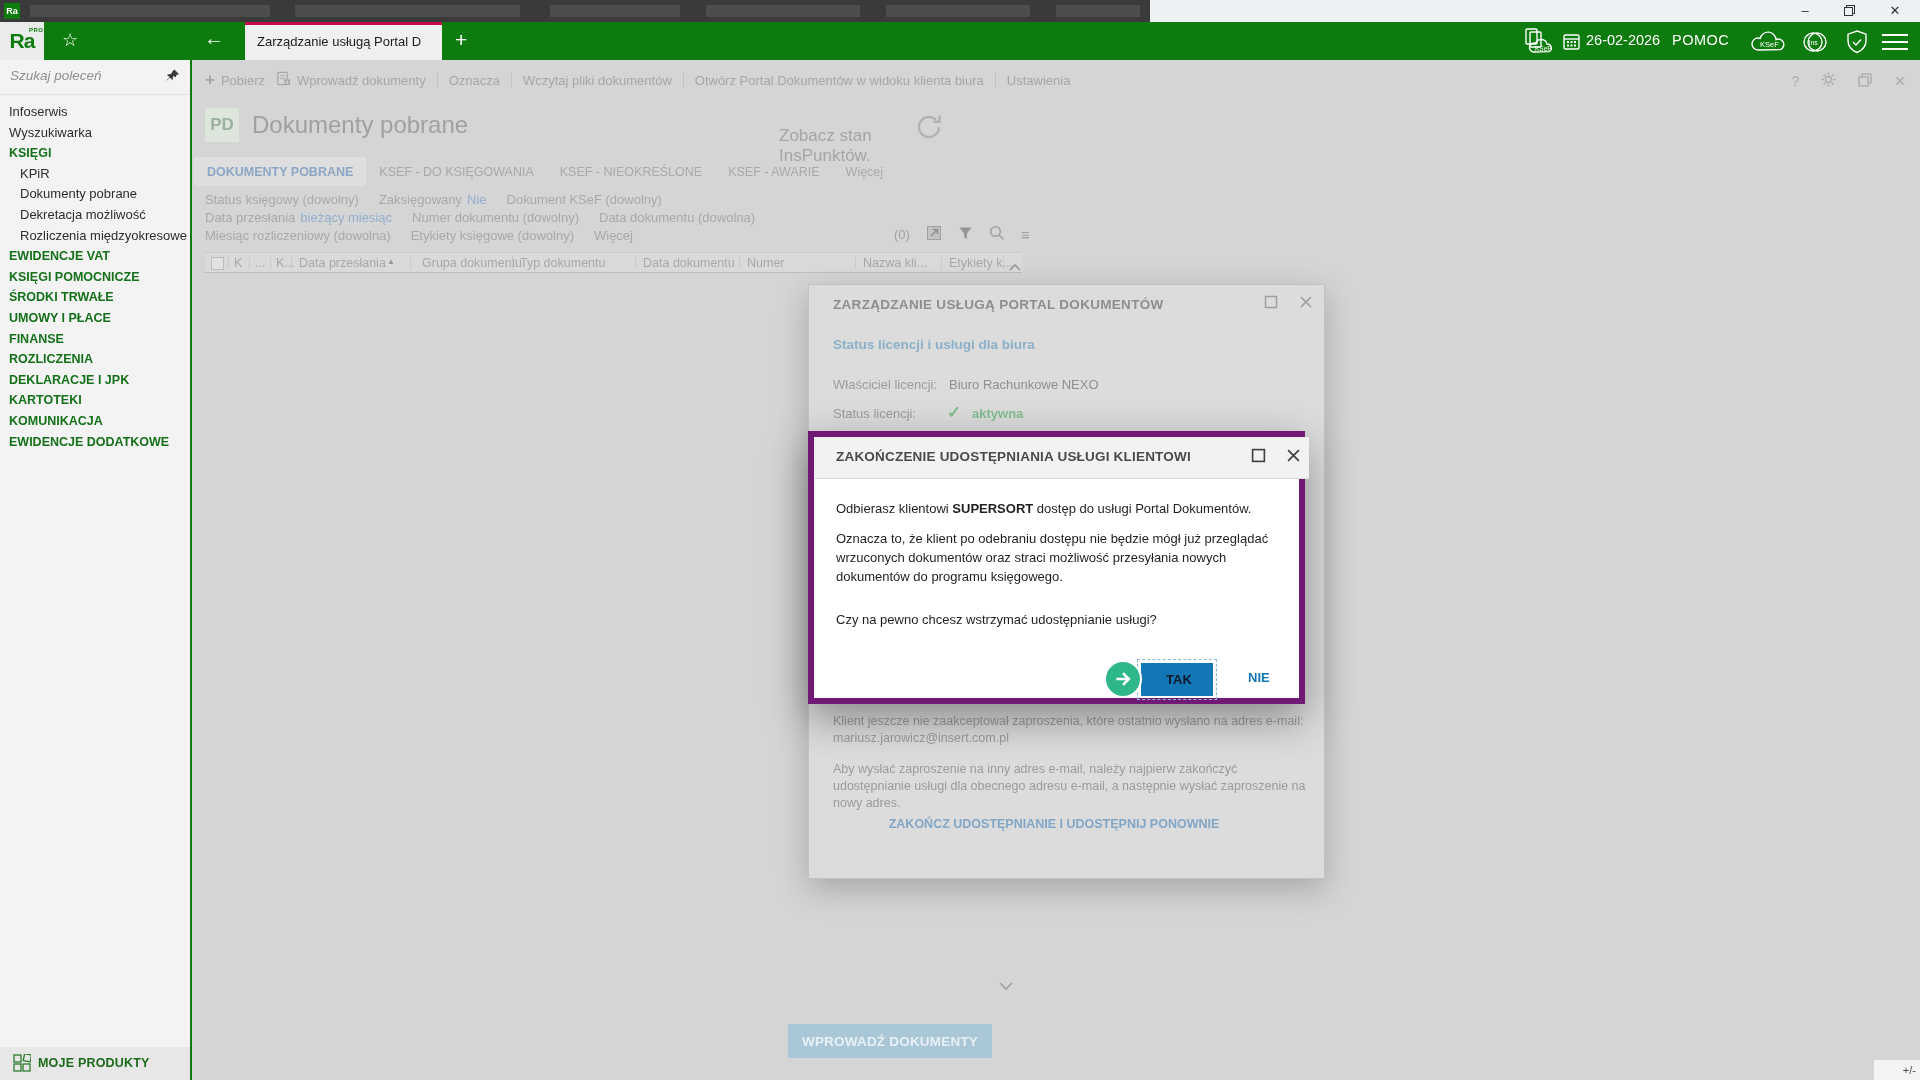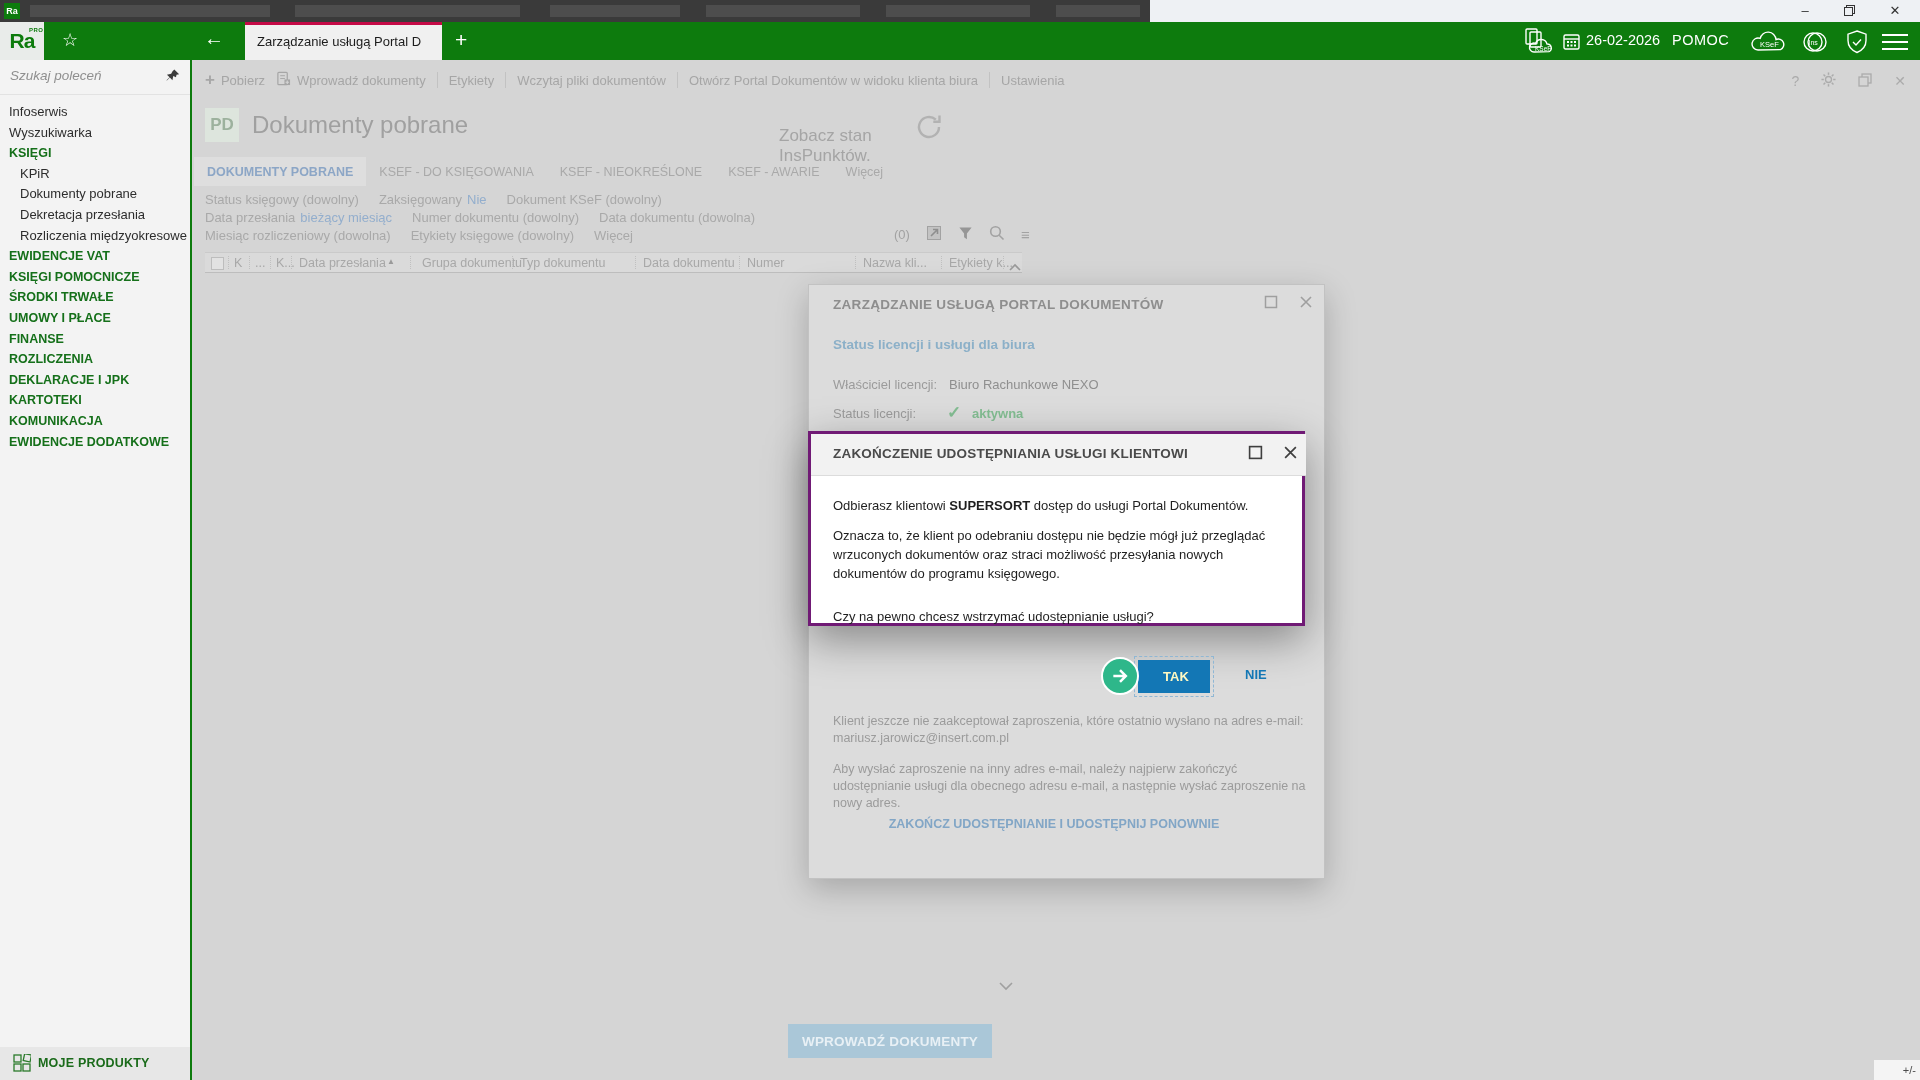--- a/index.html
+++ b/index.html
@@ -82,27 +82,27 @@
   #dlg-back-title{left:24px;top:12px;font-size:13.5px;font-weight:bold;color:#8e8e8e;letter-spacing:.3px;}
   .dlg-ctl{top:10px;width:18px;height:18px;}
   #db-section{left:24px;top:52px;font-size:13.5px;font-weight:bold;color:#8cb0c8;}
   .db-label{left:24px;font-size:13px;color:#9b9b9b;}
   .db-value{left:140px;font-size:13px;color:#8f8f8f;}
   #db-check{left:138px;top:117px;color:#83bd92;font-size:17px;font-weight:bold;}
   #db-status-val{left:163px;top:121px;color:#83bd92;font-size:13px;font-weight:bold;}
   .db-note{left:24px;width:474px;font-size:12.5px;color:#9b9b9b;line-height:17px;}
   #db-link{left:0;top:532px;width:490px;text-align:center;font-size:12.5px;font-weight:bold;color:#82a6c6;}
 
-  #dlg-front{left:808px;top:431px;width:497px;height:195px;background:#fff;border:3px solid #701a75;
+  #dlg-front{left:808px;top:431px;width:497px;height:273px;background:#fff;border:6px solid #701a75;
              box-shadow:0 14px 40px rgba(0,0,0,.38);box-sizing:border-box;}
   #df-titlebar{left:0;top:0;width:495px;height:41px;background:#f2f2f2;border-bottom:1px solid #dcdcdc;}
   #df-title{position:absolute;left:22px;top:12px;font-size:13.5px;font-weight:bold;color:#4a4a4a;letter-spacing:.2px;}
   .df-ctl{top:11px;width:18px;height:18px;}
   .df-p{left:22px;width:458px;font-size:13px;color:#1f1f1f;line-height:19px;}
-  #btn-tak{left:327px;top:226px;width:72px;height:33px;background:#1377b5;border:none;color:#fef9c3;
+  #btn-tak{left:327px;top:226px;width:72px;height:33px;background:#1377b5;border:none;color:#0f172a;
            font-weight:bold;font-size:13px;font-family:inherit;outline:1px dashed #8fb7d4;outline-offset:3px;padding-left:10px;}
   #tak-circle{left:290px;top:223px;width:38px;height:38px;border-radius:50%;background:#2eb78a;
               border:2px solid #fff;box-sizing:border-box;display:flex;align-items:center;justify-content:center;}
   #btn-nie{left:428px;top:232px;background:none;border:none;color:#1377b5;font-weight:bold;font-size:13px;font-family:inherit;}
 
   #corner-zoom{left:1874px;top:1060px;width:46px;height:20px;background:#f4f4f4;
                font-size:11px;color:#4a4a4a;text-align:right;line-height:20px;padding-right:4px;box-sizing:border-box;}
 </style>
 </head>
 <body>
@@ -197,21 +197,21 @@
           <path d="M9.5 1l5.5 5.5-3 .6-.6 3-3.1-1.6-1 4.8-2.9-2.9L1 13.8l-.4-.4 3.4-3.4L1.1 7.1l4.8-1L7.5 3z" fill="#3c3c3c"></path>
         </svg>
     </span>
   </div>
   <div id="side-menu" class="abs">
       <div class="side-item item">Infoserwis</div>
       <div class="side-item item">Wyszukiwarka</div>
       <div class="side-item section">KSIĘGI</div>
       <div class="side-item child">KPiR</div>
       <div class="side-item child">Dokumenty pobrane</div>
-      <div class="side-item child">Dekretacja przesłania</div>
+      <div class="side-item child">Dekretacja możliwość</div>
       <div class="side-item child">Rozliczenia międzyokresowe</div>
       <div class="side-item section">EWIDENCJE VAT</div>
       <div class="side-item section">KSIĘGI POMOCNICZE</div>
       <div class="side-item section">ŚRODKI TRWAŁE</div>
       <div class="side-item section">UMOWY I PŁACE</div>
       <div class="side-item section">FINANSE</div>
       <div class="side-item section">ROZLICZENIA</div>
       <div class="side-item section">DEKLARACJE I JPK</div>
       <div class="side-item section">KARTOTEKI</div>
       <div class="side-item section">KOMUNIKACJA</div>
@@ -239,21 +239,21 @@
             <rect x="2" y="1.5" width="10" height="13" rx="1" fill="none" stroke="#a6a6a6" stroke-width="1.3"></rect>
             <line x1="4.5" y1="5" x2="9.5" y2="5" stroke="#a6a6a6"></line>
             <line x1="4.5" y1="8" x2="9.5" y2="8" stroke="#a6a6a6"></line>
             <rect x="9" y="9" width="6" height="6" fill="#a6a6a6"></rect>
             <path d="M12 10.2v3.6M10.2 12h3.6" stroke="#d5d5d5" stroke-width="1.2"></path>
           </svg></span>
         <span class="rib-label">Wprowadź dokumenty</span>
       </div>
       <div class="rib-sep"></div>
       <div class="rib-item">
-        <span class="rib-label">Etykiety</span>
+        <span class="rib-label">Oznacza</span>
       </div>
       <div class="rib-sep"></div>
       <div class="rib-item">
         <span class="rib-label">Wczytaj pliki dokumentów</span>
       </div>
       <div class="rib-sep"></div>
       <div class="rib-item">
         <span class="rib-label">Otwórz Portal Dokumentów w widoku klienta biura</span>
       </div>
       <div class="rib-sep"></div>

